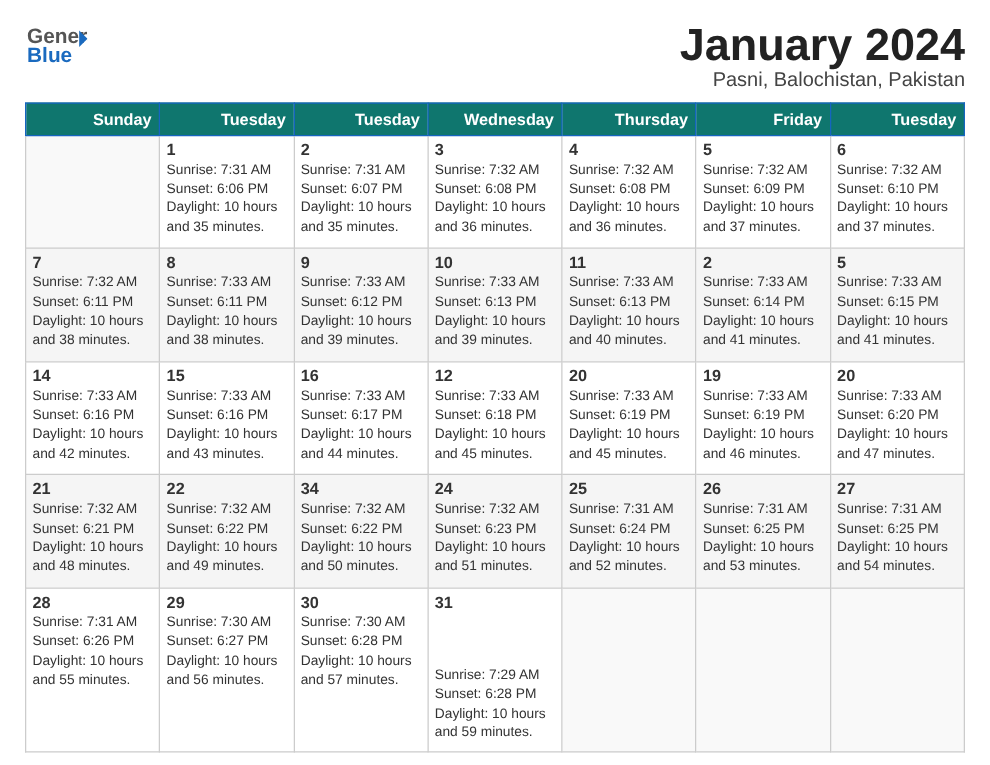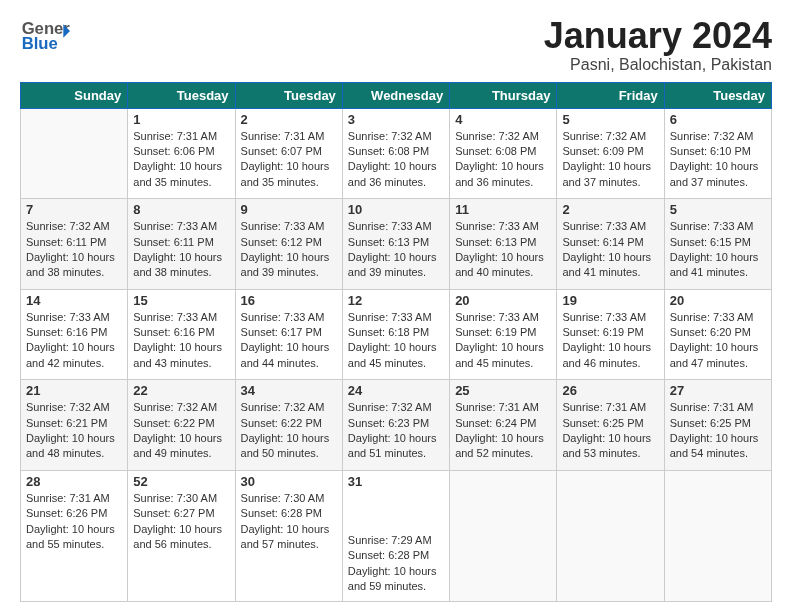--- a/index.html
+++ b/index.html
@@ -318,21 +318,21 @@
         </tr>
         <tr>
           <td>
             <span class="day-number">28</span>
             <div class="day-info" style="white-space: pre-line;">Sunrise: 7:31 AM
 Sunset: 6:26 PM
 Daylight: 10 hours
 and 55 minutes.</div>
           </td>
           <td>
-            <span class="day-number">52</span>
+            <span class="day-number">29</span>
             <div class="day-info" style="white-space: pre-line;">Sunrise: 7:30 AM
 Sunset: 6:27 PM
 Daylight: 10 hours
 and 56 minutes.</div>
           </td>
           <td>
             <span class="day-number">30</span>
             <div class="day-info" style="white-space: pre-line;">Sunrise: 7:30 AM
 Sunset: 6:28 PM
 Daylight: 10 hours

